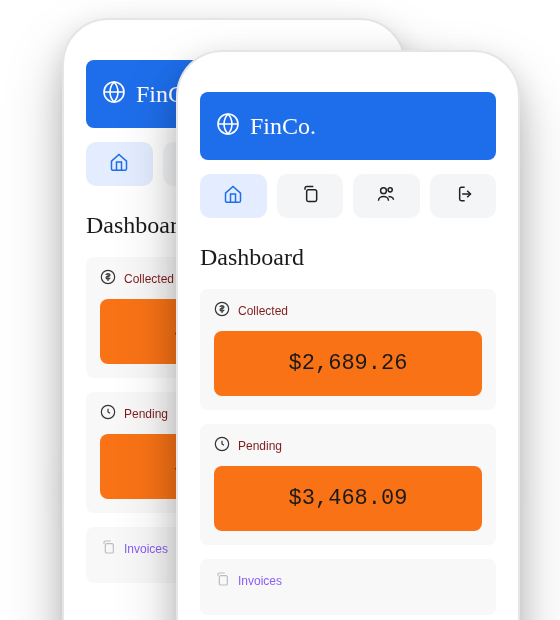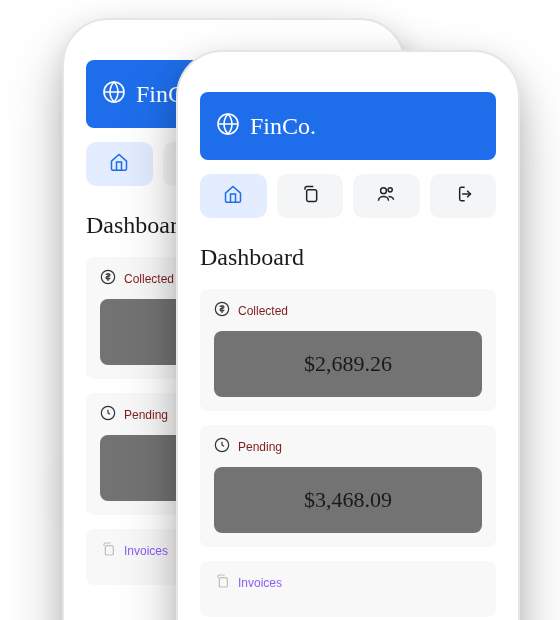--- a/index.html
+++ b/index.html
@@ -103,24 +103,25 @@
       gap: 8px;
       margin-bottom: 10px;
     }
     .card-label {
       font-family: -apple-system, BlinkMacSystemFont, 'Segoe UI', sans-serif;
       font-size: 12px;
       color: #7f1d1d;
       font-weight: 500;
     }
     .card-value-box {
-      background: #737373;
+      background: #f97316;
       border-radius: 8px;
       padding: 20px 14px;
       text-align: center;
+      font-family: Liberation Mono, monospace;
     }
     .card-value {
       font-size: 22px;
       color: #1a1a1a;
     }
     .card-muted .card-label {
       color: #8b5cf6;
     }
     .icon-muted svg {
       stroke: #bdbdbd;

